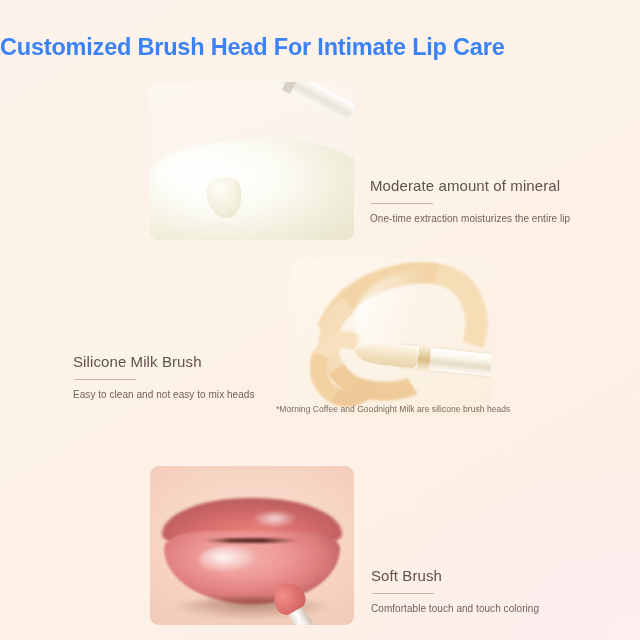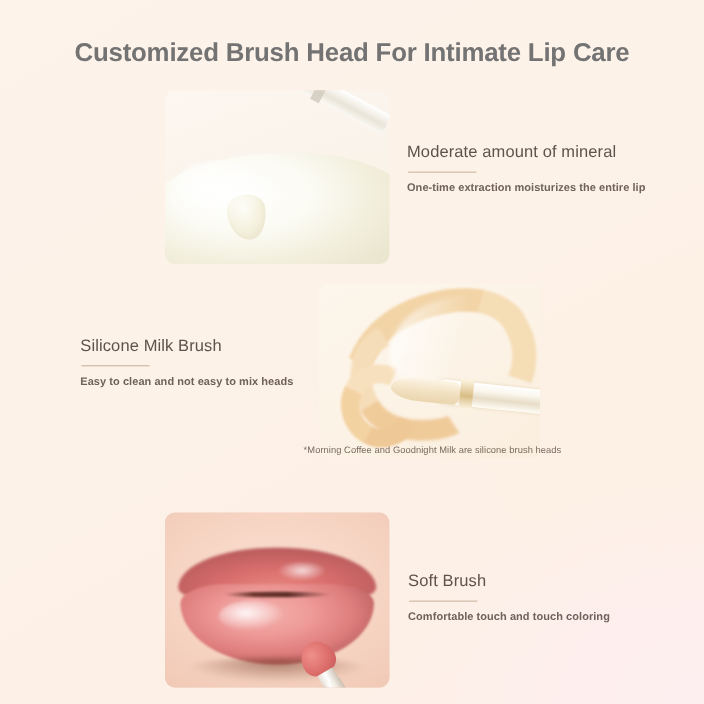--- a/index.html
+++ b/index.html
@@ -15,25 +15,24 @@
       radial-gradient(ellipse 70% 55% at 100% 100%, #fdeef0 0%, rgba(253,238,240,0) 60%),
       radial-gradient(ellipse 60% 50% at 100% 62%, #fdf0e4 0%, rgba(253,240,228,0) 65%),
       linear-gradient(150deg, #fdf3ea 0%, #fdf2e8 45%, #fdf0e6 72%, #fdefe9 100%);
     position:relative;
   }
 
   
   .page-title {
     position:absolute;
     top:34px; left:0; width:100%;
-    text-align:center;
     font-size:23.5px;
     font-weight:bold;
     letter-spacing:-0.2px;
-    color:#737373;
+    color:#3b82f6;
     white-space:nowrap;
   }
 
   
   .photo {
     position:absolute;
     border-radius:9px;
     overflow:hidden;
   }
 
@@ -192,38 +191,37 @@
     position:absolute; left:26%; top:40%; width:26%; height:16%;
     background:linear-gradient(90deg,#e6ddd2,#ffffff 45%,#cfc5b8);
   }
   .app-handle {
     position:absolute; left:24%; top:54%; width:30%; height:52%;
     background:linear-gradient(90deg,#d9cfc3 0%,#ffffff 35%,#f2ece3 62%,#c9bfb2 100%);
     border-radius:3px;
   }
 
   
-  .caption { position:absolute; }
+  .caption { position:absolute;margin-top:47px; }
   .caption-heading {
     font-size:15px;
     color:#5e524c;
     letter-spacing:.1px;
     white-space:nowrap;
   }
   .caption-rule {
     width:62px; height:1px;
     background:#cbb5a1;
     margin:9px 0 9px 1px;
   }
   .caption-sub {
     font-size:10px;
     color:#6f625a;
     letter-spacing:.05px;
     white-space:nowrap;
-    font-weight:bold;
   }
 
   .caption-mineral { left:370px; top:130px; }
   .caption-silicone { left:73px;  top:306px; }
   .caption-soft    { left:371px; top:520px; }
 
   .footnote {
     position:absolute;
     left:276px; top:404px;
     font-size:8.5px;

